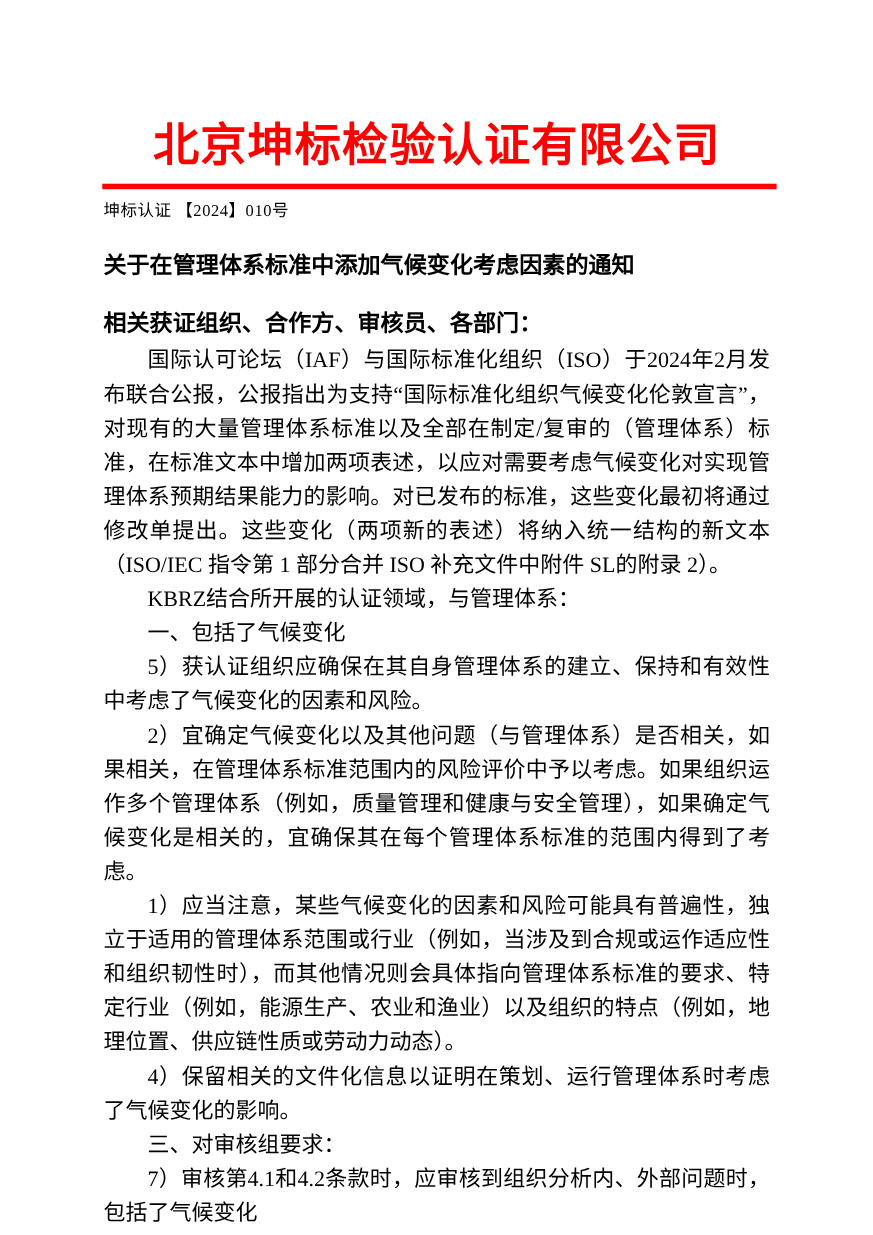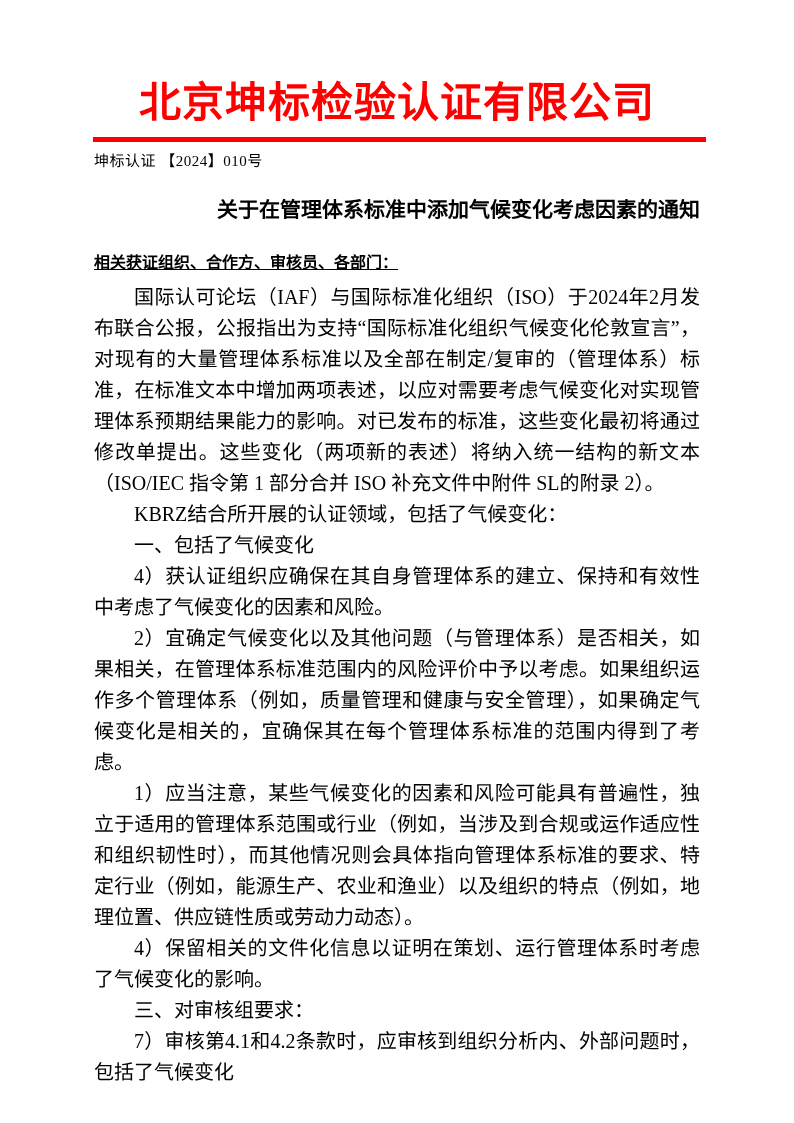--- a/index.html
+++ b/index.html
@@ -6,21 +6,21 @@
   * { box-sizing: border-box; }
   html, body { margin: 0; padding: 0; background: #ffffff; }
   .page {
     position: relative;
     width: 794px;
     height: 1123px;
     margin: 0 auto;
     background: #ffffff;
     color: #000000;
     font-family: "Liberation Serif", "DejaVu Serif", serif;
-    padding: 74px 94px 0 94px;
+    padding: 104px 94px 0 94px;
     overflow: hidden;
   }
   .company-name {
     color: var(--accent);
     font-size: 42px;
     font-weight: bold;
     text-align: center;
     white-space: nowrap;
     line-height: 1.4;
     letter-spacing: 1px;
@@ -31,32 +31,31 @@
     margin-top: 4px;
     margin-left: -1px;
     margin-right: -6px;
   }
   .doc-number {
     font-size: 15px;
     margin-top: 7px;
     letter-spacing: 0.5px;
   }
   .doc-title {
-    text-align: right;
+    text-align: left;
     font-size: 21px;
     font-weight: bold;
     margin-top: 23px;
     white-space: nowrap;
   }
   .salutation {
-    font-size: 16px;
+    font-size: 21px;
     font-weight: bold;
     margin-top: 28px;
     line-height: 24px;
-    text-decoration: underline;
   }
   .body {
     margin-top: 7px;
   }
   .body p {
     margin: 0;
     font-size: 20px;
     line-height: 31px;
     text-align: justify;
     text-indent: 2em;
@@ -66,22 +65,22 @@
 <body>
 
 <div class="page">
   <div class="company-name">北京坤标检验认证有限公司</div>
   <div class="header-divider"></div>
   <div class="doc-number">坤标认证 【2024】010号</div>
   <div class="doc-title">关于在管理体系标准中添加气候变化考虑因素的通知</div>
   <div class="salutation">相关获证组织、合作方、审核员、各部门：</div>
   <div class="body">
     <p>国际认可论坛（IAF）与国际标准化组织（ISO）于2024年2月发布联合公报，公报指出为支持“国际标准化组织气候变化伦敦宣言”，对现有的大量管理体系标准以及全部在制定/复审的（管理体系）标准，在标准文本中增加两项表述，以应对需要考虑气候变化对实现管理体系预期结果能力的影响。对已发布的标准，这些变化最初将通过修改单提出。这些变化（两项新的表述）将纳入统一结构的新文本（ISO/IEC 指令第 1 部分合并 ISO 补充文件中附件 SL的附录 2）。</p>
-    <p>KBRZ结合所开展的认证领域，包括了气候变化：</p>
+    <p>KBRZ结合所开展的认证领域，与管理体系：</p>
     <p>一、包括了气候变化</p>
-    <p>4）获认证组织应确保在其自身管理体系的建立、保持和有效性中考虑了气候变化的因素和风险。</p>
+    <p>5）获认证组织应确保在其自身管理体系的建立、保持和有效性中考虑了气候变化的因素和风险。</p>
     <p>2）宜确定气候变化以及其他问题（与管理体系）是否相关，如果相关，在管理体系标准范围内的风险评价中予以考虑。如果组织运作多个管理体系（例如，质量管理和健康与安全管理），如果确定气候变化是相关的，宜确保其在每个管理体系标准的范围内得到了考虑。</p>
     <p>1）应当注意，某些气候变化的因素和风险可能具有普遍性，独立于适用的管理体系范围或行业（例如，当涉及到合规或运作适应性和组织韧性时），而其他情况则会具体指向管理体系标准的要求、特定行业（例如，能源生产、农业和渔业）以及组织的特点（例如，地理位置、供应链性质或劳动力动态）。</p>
     <p>4）保留相关的文件化信息以证明在策划、运行管理体系时考虑了气候变化的影响。</p>
     <p>三、对审核组要求：</p>
     <p>7）审核第4.1和4.2条款时，应审核到组织分析内、外部问题时，包括了气候变化</p>
   </div>
 </div>
 
 </body></html>

